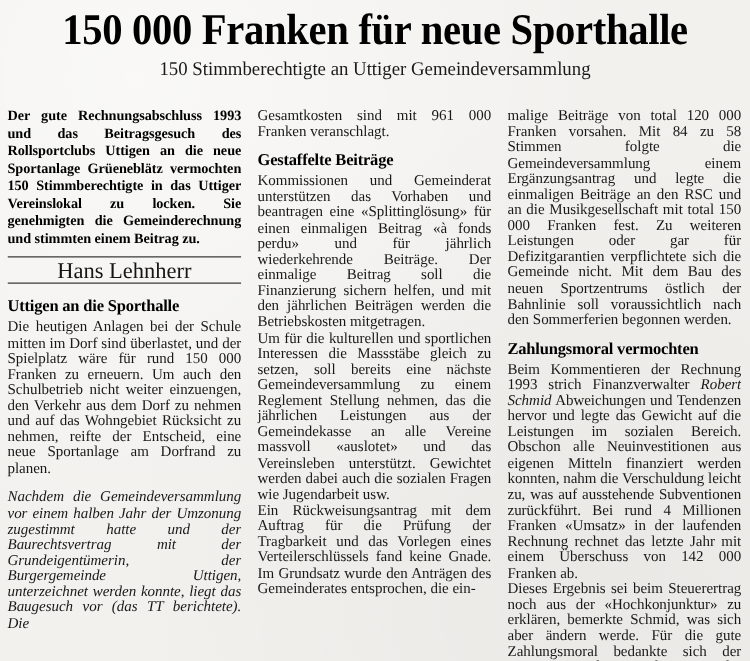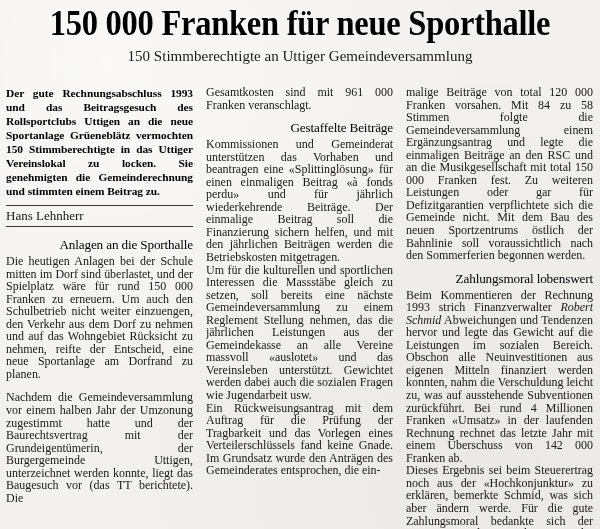--- a/index.html
+++ b/index.html
@@ -84,50 +84,51 @@
     letter-spacing: -0.05px;
     color: #000;
     margin-bottom: 7px;
   }
   .byline-rule-top {
     border-top: 1px solid #3a3a3a;
     margin: 2px 0 0 0;
     height: 0;
   }
   .byline {
-    font-size: 13px;
+    font-size: 18px;
     line-height: 16px;
     padding: 2px 0 2px 0;
-    text-align: left;
+    text-align: center;
     color: #151515;
   }
   .byline-rule-bottom {
     border-top: 1px solid #3a3a3a;
     margin: 0 0 5px 0;
     height: 0;
   }
   .body {
     font-size: 12px;
     line-height: 12.55px;
     letter-spacing: -0.02px;
     color: #181818;
   }
   .body + .body {
     margin-top: 0;
   }
   .body.gap {
     margin-top: 11px;
+    font-style: italic;
   }
   .section-head {
-    font-weight: 400;
+    font-weight: 700;
     font-size: 13.2px;
     line-height: 15px;
     color: #000;
     margin: 9px 0 3px 0;
-    text-align: right;
+    text-align: left;
     letter-spacing: -0.15px;
   }
   .col-first .section-head {
     margin-top: 10px;
   }
   i, em {
     font-style: italic;
   }
 </style>
 </head>
@@ -141,39 +142,39 @@
   </div>
 
   <div class="columns">
 
     <div class="col col-first">
       <p class="lead">Der gute Rechnungsabschluss 1993 und das Beitragsgesuch des Rollsportclubs Uttigen an die neue Sportanlage Grüeneblätz vermochten 150 Stimmberechtigte in das Uttiger Vereinslokal zu locken. Sie genehmigten die Gemeinderechnung und stimmten einem Beitrag zu.</p>
       <div class="byline-rule-top"></div>
       <div class="byline">Hans Lehnherr</div>
       <div class="byline-rule-bottom"></div>
       <div>
-          <div class="section-head">Anlagen an die Sporthalle</div>
+          <div class="section-head">Uttigen an die Sporthalle</div>
           <p class="body">Die heutigen Anlagen bei der Schule mitten im Dorf sind überlastet, und der Spielplatz wäre für rund 150 000 Franken zu erneuern. Um auch den Schulbetrieb nicht weiter einzuengen, den Verkehr aus dem Dorf zu nehmen und auf das Wohngebiet Rücksicht zu nehmen, reifte der Entscheid, eine neue Sportanlage am Dorfrand zu planen.</p>
           <p class="body gap">Nachdem die Gemeindeversammlung vor einem halben Jahr der Umzonung zugestimmt hatte und der Baurechtsvertrag mit der Grundeigentümerin, der Burgergemeinde Uttigen, unterzeichnet werden konnte, liegt das Baugesuch vor (das TT berichtete). Die</p>
         </div>
     </div>
 
     <div class="col">
       <div>
           <p class="body">Gesamtkosten sind mit 961 000 Franken veranschlagt.</p>
           <div class="section-head">Gestaffelte Beiträge</div>
           <p class="body">Kommissionen und Gemeinderat unterstützen das Vorhaben und beantragen eine «Splittinglösung» für einen einmaligen Beitrag «à fonds perdu» und für jährlich wiederkehrende Beiträge. Der einmalige Beitrag soll die Finanzierung sichern helfen, und mit den jährlichen Beiträgen werden die Betriebskosten mitgetragen.</p>
           <p class="body">Um für die kulturellen und sportlichen Interessen die Massstäbe gleich zu setzen, soll bereits eine nächste Gemeindeversammlung zu einem Reglement Stellung nehmen, das die jährlichen Leistungen aus der Gemeindekasse an alle Vereine massvoll «auslotet» und das Vereinsleben unterstützt. Gewichtet werden dabei auch die sozialen Fragen wie Jugendarbeit usw.</p>
           <p class="body">Ein Rückweisungsantrag mit dem Auftrag für die Prüfung der Tragbarkeit und das Vorlegen eines Verteilerschlüssels fand keine Gnade. Im Grundsatz wurde den Anträgen des Gemeinderates entsprochen, die ein-</p>
         </div>
     </div>
 
     <div class="col">
       <div>
           <p class="body">malige Beiträge von total 120 000 Franken vorsahen. Mit 84 zu 58 Stimmen folgte die Gemeindeversammlung einem Ergänzungsantrag und legte die einmaligen Beiträge an den RSC und an die Musikgesellschaft mit total 150 000 Franken fest. Zu weiteren Leistungen oder gar für Defizitgarantien verpflichtete sich die Gemeinde nicht. Mit dem Bau des neuen Sportzentrums östlich der Bahnlinie soll voraussichtlich nach den Sommerferien begonnen werden.</p>
-          <div class="section-head">Zahlungsmoral lobenswert</div>
+          <div class="section-head">Zahlungsmoral vermochten</div>
           <p class="body">Beim Kommentieren der Rechnung 1993 strich Finanzverwalter <i>Robert Schmid</i> Abweichungen und Tendenzen hervor und legte das Gewicht auf die Leistungen im sozialen Bereich. Obschon alle Neuinvestitionen aus eigenen Mitteln finanziert werden konnten, nahm die Verschuldung leicht zu, was auf ausstehende Subventionen zurückführt. Bei rund 4 Millionen Franken «Umsatz» in der laufenden Rechnung rechnet das letzte Jahr mit einem Überschuss von 142 000 Franken ab.</p>
           <p class="body">Dieses Ergebnis sei beim Steuerertrag noch aus der «Hochkonjunktur» zu erklären, bemerkte Schmid, was sich aber ändern werde. Für die gute Zahlungsmoral bedankte sich der Burgergemeinde bei der Gemeindeversammlung. Die Rechnung wurde einstimmig genehmigt.</p>
         </div>
     </div>
 
   </div>
 </div>
 
 </body></html>

